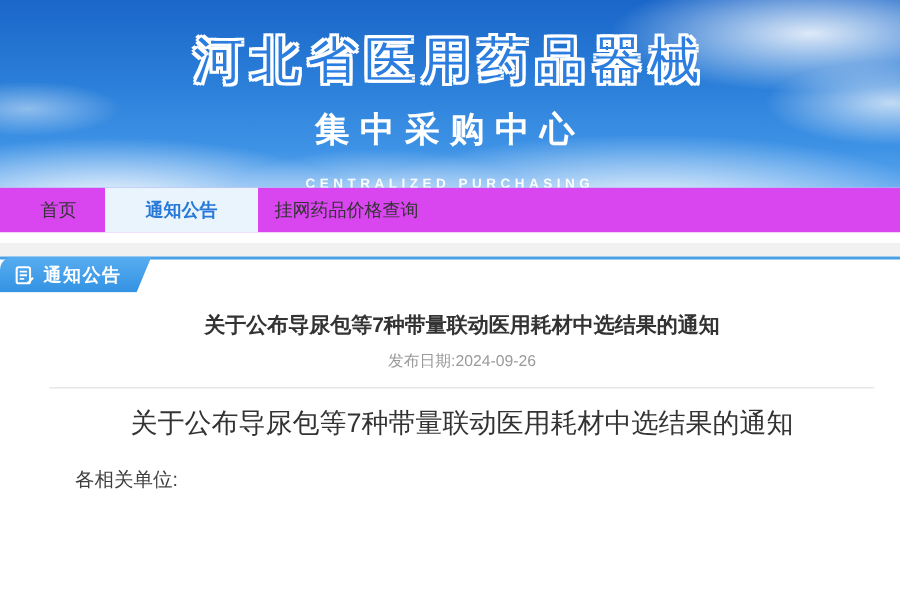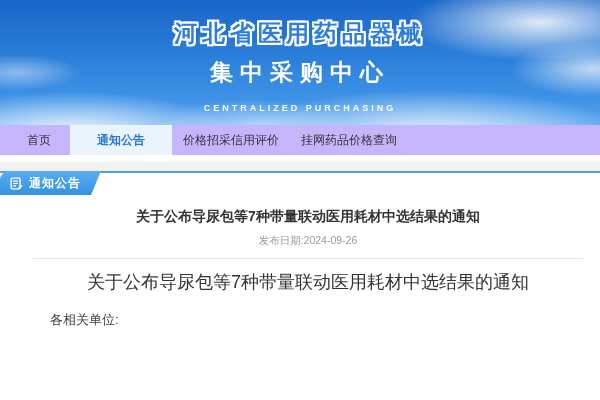--- a/index.html
+++ b/index.html
@@ -14,37 +14,37 @@
       radial-gradient(ellipse 120px 40px at 99% 55%, rgba(255,255,255,.7), rgba(255,255,255,0) 70%),
       radial-gradient(ellipse 230px 60px at 12% 108%, rgba(255,255,255,.95), rgba(255,255,255,0) 72%),
       radial-gradient(ellipse 280px 70px at 72% 112%, rgba(255,255,255,.95), rgba(255,255,255,0) 72%),
       radial-gradient(ellipse 140px 40px at 42% 102%, rgba(255,255,255,.55), rgba(255,255,255,0) 70%),
       radial-gradient(ellipse 90px 26px at 3% 58%, rgba(255,255,255,.45), rgba(255,255,255,0) 70%),
       linear-gradient(180deg,#1a66c9 0%,#2b7fd9 45%,#3f93e6 80%,#5ba5ee 100%);
     text-align:center;
   }
   .banner-title{
     margin-top:18px;
-    font-size:23px; font-weight:bold; letter-spacing:5px;
+    font-size:33px; font-weight:normal; letter-spacing:5px;
     color:#2b7de0;
     text-shadow:-2px -2px 0 #fff,2px -2px 0 #fff,-2px 2px 0 #fff,2px 2px 0 #fff,
                 0 -2px 0 #fff,0 2px 0 #fff,-2px 0 0 #fff,2px 0 0 #fff;
   }
   .banner-sub{
     margin-top:8px;
     font-size:23px; color:#fff; letter-spacing:7px; font-weight:700;
   }
   .banner-sub-en{
     margin-top:15px;
     font-size:9px; color:rgba(255,255,255,.95); letter-spacing:3px; font-weight:bold;
   }
 
   
   .nav{
-    width:600px; height:30px; background:#c4b5fd;
+    width:600px; height:30px; background:#d946ef;
     display:flex; align-items:stretch;
     font-size:12px; color:#333;
     padding:0 8px;
   }
   .nav-item{
     display:flex; align-items:center; justify-content:center;
     cursor:pointer; white-space:nowrap;
   }
   .nav-item.n0{ flex:0 0 62px; }
   .nav-item.n1{ flex:0 0 102px; }
@@ -101,21 +101,20 @@
 
 <div class="banner">
   <div class="banner-title">河北省医用药品器械</div>
   <div class="banner-sub">集中采购中心</div>
   <div class="banner-sub-en">CENTRALIZED PURCHASING</div>
 </div>
 
 <div class="nav">
   <div class="nav-item n0">首页</div>
   <div class="nav-item n1 active">通知公告</div>
-  <div class="nav-item n3">价格招采信用评价</div>
   <div class="nav-item n4">挂网药品价格查询</div>
 </div>
 
 <div class="strip-white"></div>
 <div class="strip-gray"></div>
 
 <div class="section-bar">
   <div class="section-tab">
     <svg class="doc-icon" viewBox="0 0 14 14">
       <rect x="1.2" y="1.2" width="9.6" height="11.6" rx="1.4" fill="none" stroke="#fff" stroke-width="1.5"></rect>

